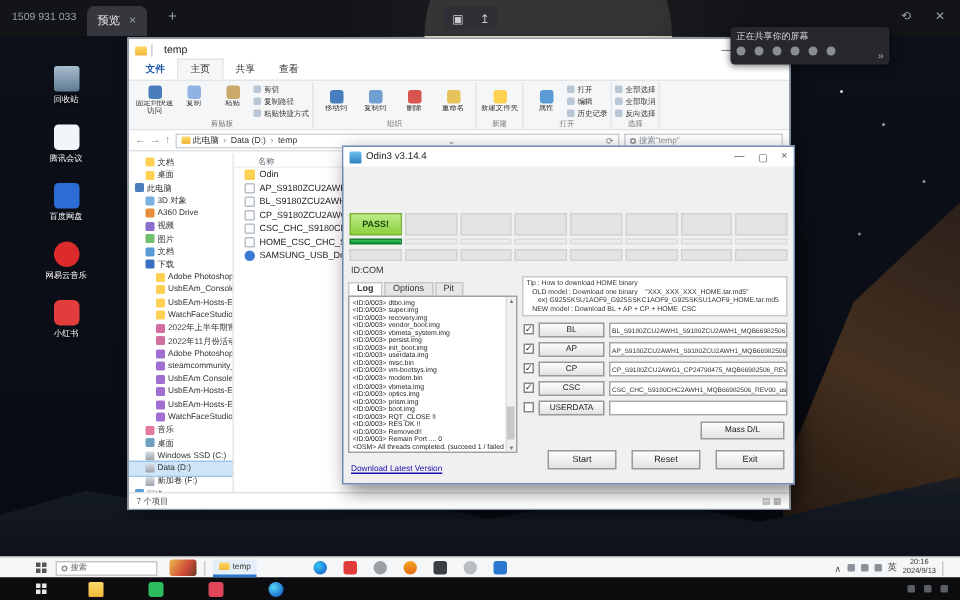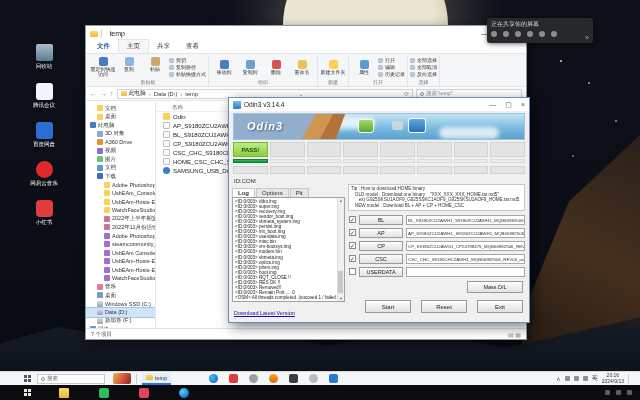--- a/index.html
+++ b/index.html
@@ -200,20 +200,36 @@
 
 <div class="stage">
 
   <div class="wp">
     <div class="moon"></div>
     <div class="stars"></div>
     <div class="mtnR"></div>
     <div class="ridge"></div>
   </div>
 
+  <div class="topbar">
+    <span class="vid">1509 931 033</span>
+    <div class="vtab">
+      <span>预览</span>
+      <span class="vtabx">×</span>
+    </div>
+    <span class="vplus">+</span>
+    <div class="vpill">
+      <span>▣</span>
+      <span>↥</span>
+    </div>
+    <div class="vctr">
+      <span>⟲</span>
+      <span>✕</span>
+    </div>
+  </div>
 
   <div class="remote">
     <div class="rtext">正在共享你的屏幕</div>
     <div class="ricons">
 
     <span class="rico"></span>
         <span class="rico"></span>
         <span class="rico"></span>
         <span class="rico"></span>
         <span class="rico"></span>
@@ -598,29 +614,20 @@
 
   <div class="odin">
     <div class="o-title">
       <span class="o-ico"></span>
       <span class="o-tlabel">Odin3 v3.14.4</span>
       <div class="o-ctrls">
         <span>—</span>
         <span>▢</span>
         <span>×</span>
       </div>
-    </div>
-    <div class="o-banner">
-      <div class="o-cloud" style="left:95px;top:3px;"></div>
-      <div class="o-cloud" style="left:205px;top:13px;width:60px;"></div>
-      <div class="o-wedge"></div>
-      <div class="o-logo">Odin3</div>
-      <div class="o-bico-g"></div>
-      <div class="o-bico-c"></div>
-      <div class="o-bico-b"></div>
     </div>
     <div class="o-slots">
 
     <div class="cell pass">
           <span>PASS!</span>
         </div>
         <div class="cell">
           <span></span>
         </div>
         <div class="cell">

